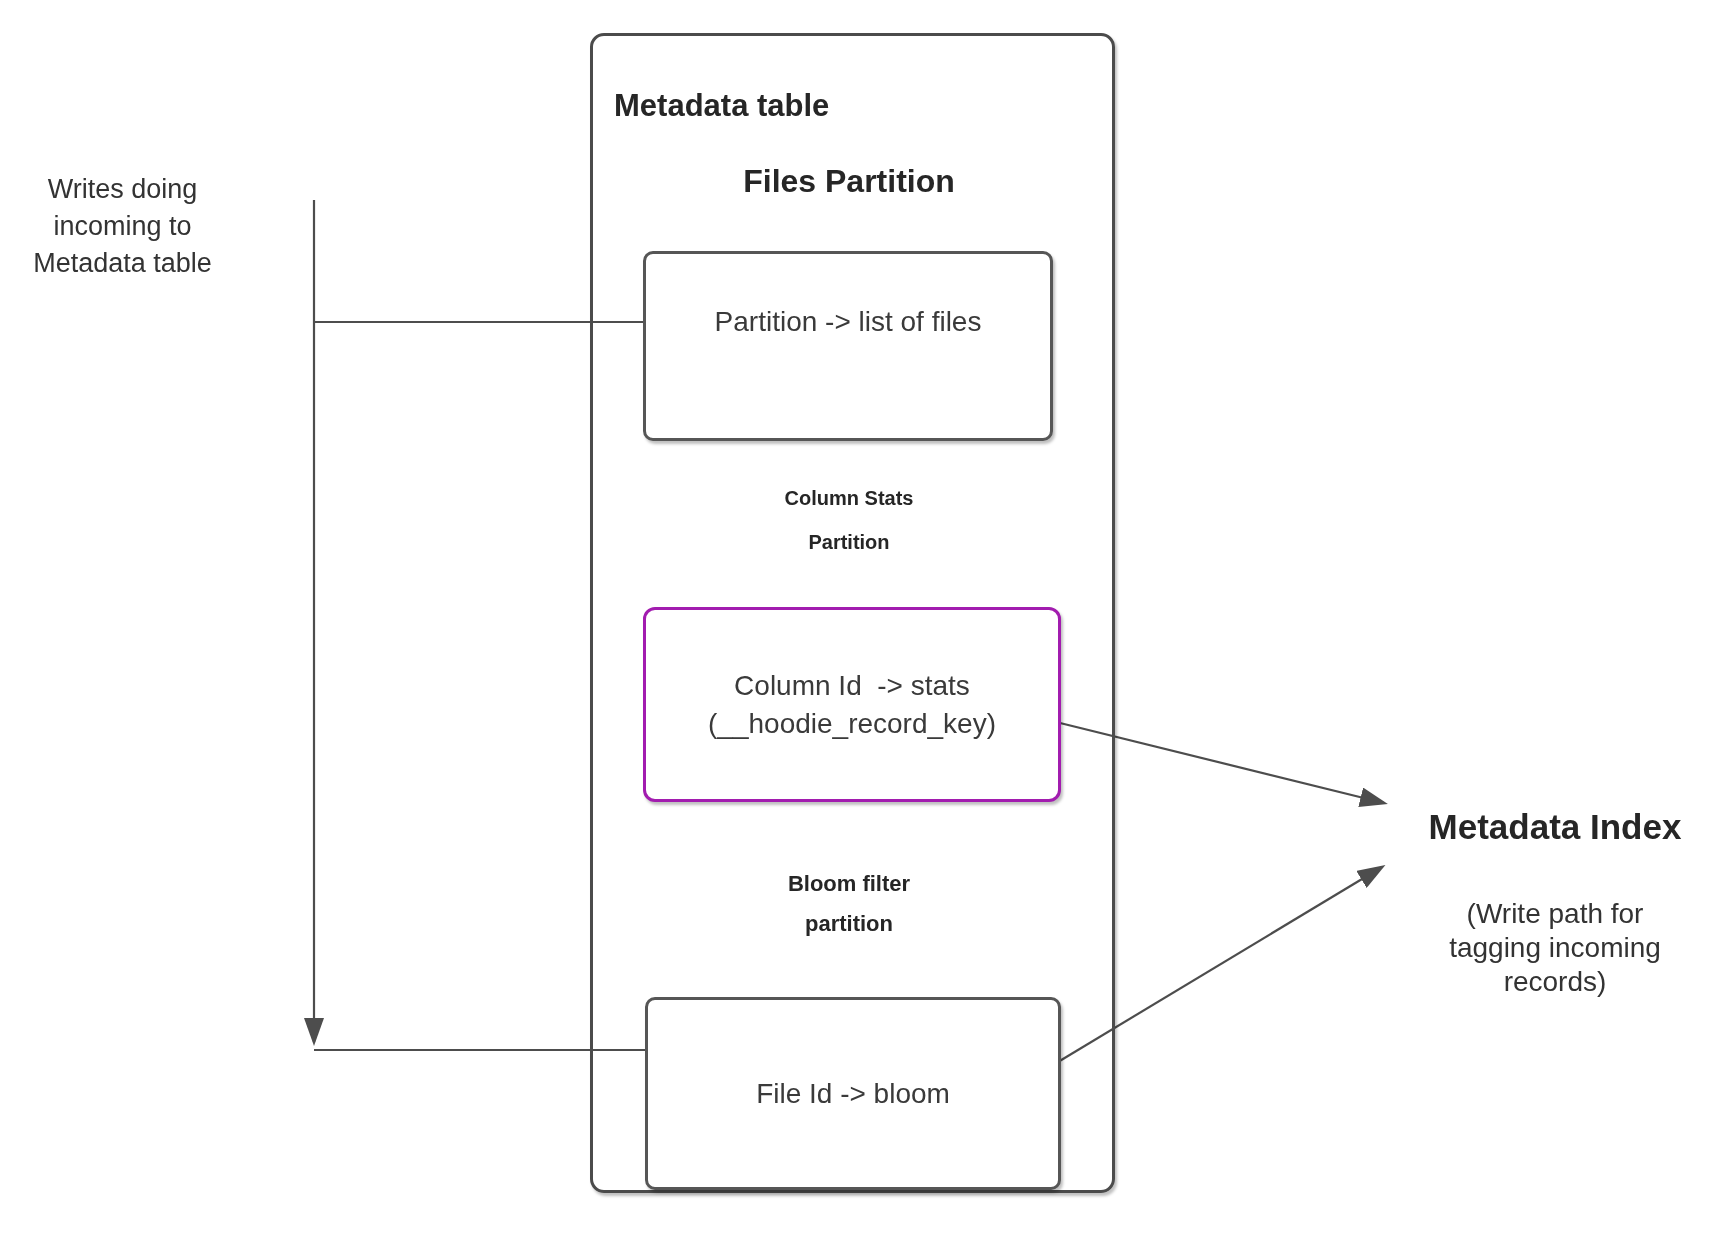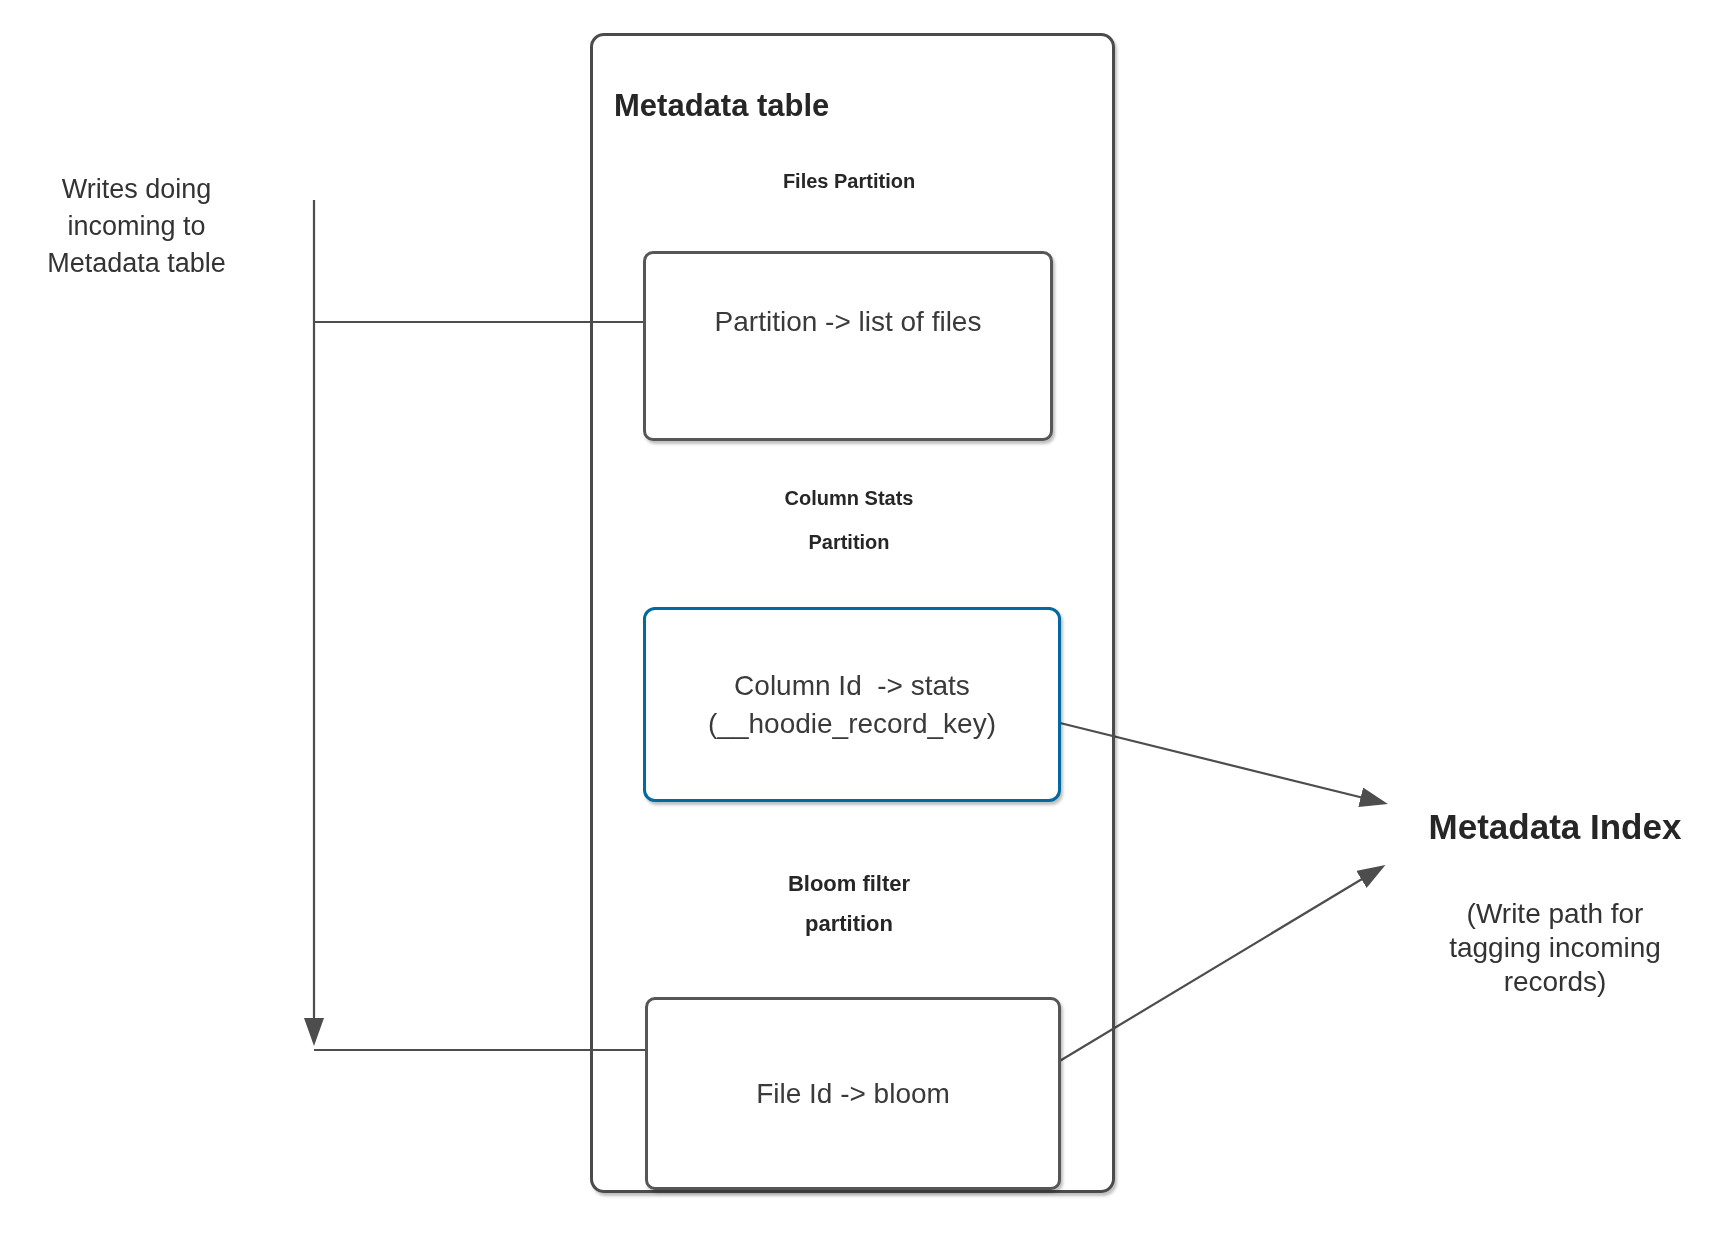--- a/index.html
+++ b/index.html
@@ -18,21 +18,21 @@
   svg.connectors {
     position: absolute;
     left: 0;
     top: 0;
     width: 1718px;
     height: 1244px;
     pointer-events: none;
   }
   .left-note {
     position: absolute;
-    left: 24px;
+    left: 10px;
     top: 171px;
     width: 225px;
     text-align: center;
     font-size: 27px;
     line-height: 37px;
     color: #333333;
   }
   .outer-box {
     position: absolute;
     left: 590px;
@@ -53,21 +53,21 @@
     color: #262626;
   }
   .sec-heading {
     position: absolute;
     left: 643px;
     width: 412px;
     text-align: center;
     font-weight: bold;
     color: #262626;
   }
-  .sec-heading.files  { top: 160px; font-size: 20px; line-height: 42px; }
+  .sec-heading.files  { top: 160px; font-size: 32px; line-height: 42px; }
   .sec-heading.stats  { top: 476px; font-size: 20px; line-height: 44px; }
   .sec-heading.bloom  { top: 864px; font-size: 22px; line-height: 40px; }
   .part-box {
     position: absolute;
     border: 3px solid #565656;
     border-radius: 10px;
     background: #ffffff;
     box-shadow: 2px 3px 3px rgba(0,0,0,0.25);
     display: flex;
     flex-direction: column;
@@ -79,21 +79,21 @@
     color: #3a3a3a;
     margin-top: 24px;
   }
   .part-box .line { white-space: pre-wrap; }
   .part-box.files {
     left: 643px; top: 227px; width: 410px; height: 190px;
     padding-bottom: 48px; box-sizing: border-box;
   }
   .part-box.stats {
     left: 643px; top: 583px; width: 412px; height: 189px;
-    border: 3px solid #0369a1; border-radius: 12px;
+    border: 3px solid #a21caf; border-radius: 12px;
   }
   .part-box.bloom {
     left: 645px; top: 973px; width: 410px; height: 187px; text-align: center;
   }
   .index-title {
     position: absolute;
     left: 1390px;
     top: 807px;
     width: 330px;
     text-align: center;

